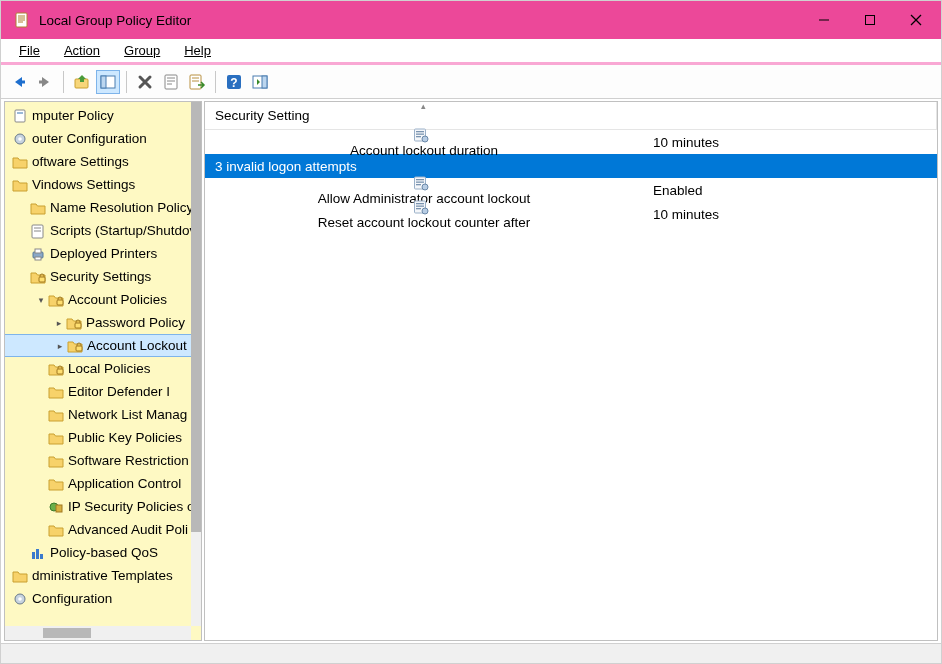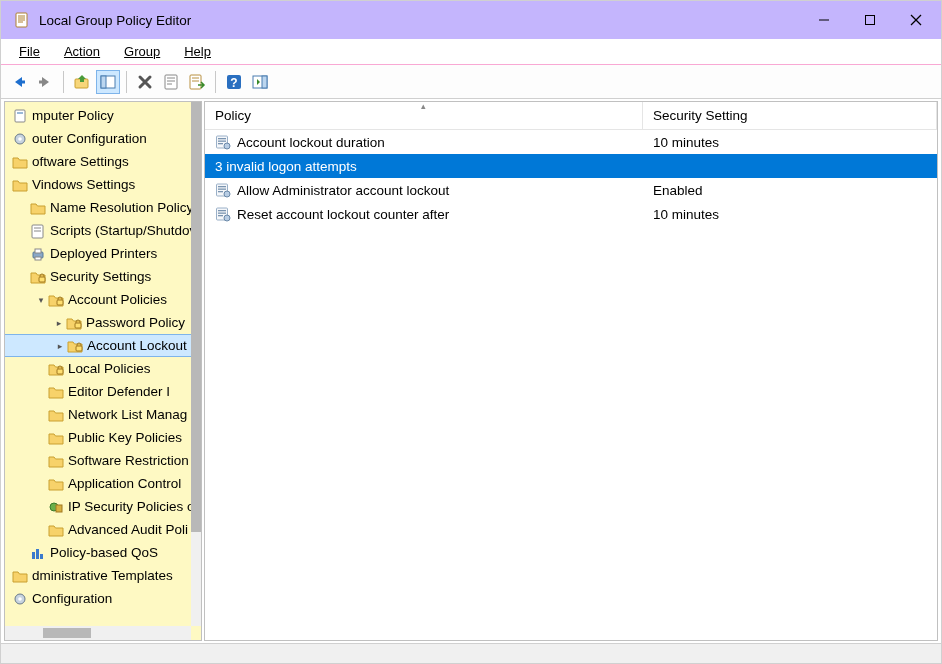--- a/index.html
+++ b/index.html
@@ -1,24 +1,24 @@
 <!DOCTYPE html>
 <html><head>
 <meta charset="utf-8">
 <style>
   * { box-sizing: border-box; margin: 0; padding: 0; }
   body { font-family: "Segoe UI", Tahoma, sans-serif; font-size: 13px; background: #fff; width: 942px; height: 664px; overflow: hidden; border: 1px solid #d0d0d0; }
   
-  .titlebar { height: 38px; display: flex; align-items: center; padding: 0 2px; background: #c4b5fd; }
+  .titlebar { height: 38px; display: flex; align-items: center; padding: 0 2px; background: #ec4899; }
   .titlebar .app-icon { width: 18px; height: 18px; margin: 0 8px 0 10px; display: flex; align-items: center; justify-content: center; }
   .titlebar .title { font-size: 13.5px; color: #000; flex: 0 0 auto; }
   .titlebar .spacer { flex: 1; }
   .titlebar .winbtn { width: 46px; height: 32px; display: flex; align-items: center; justify-content: center; cursor: pointer; }
 
-  .menubar { height: 26px; display: flex; align-items: center; padding: 0 6px; background: #fff; border-bottom: 1px solid #f9a8d4; }
+  .menubar { height: 26px; display: flex; align-items: center; padding: 0 6px; background: #fff; border-bottom: 3px solid #f9a8d4; }
   .menubar .menu-item { padding: 3px 12px; cursor: pointer; }
   .menubar .menu-item .ul { text-decoration: underline; }
 
   .toolbar { height: 34px; display: flex; align-items: center; padding: 0 6px; background: #fdfdfd; border-bottom: 1px solid #d0d0d0; gap: 2px; }
   .toolbar .tbtn { width: 24px; height: 24px; display: flex; align-items: center; justify-content: center; cursor: pointer; border: 1px solid transparent; }
   .toolbar .sep { width: 1px; height: 22px; background: #c8c8c8; margin: 0 4px; }
 
   .content { display: flex; height: calc(664px - 38px - 26px - 34px - 22px); }
   
   .tree-pane { width: 198px; border: 1px solid #c0c0c0; margin: 2px 1px 2px 3px; overflow: hidden; position: relative; background: #fef9c3; }
@@ -34,21 +34,21 @@
   .tree-vscroll .thumb { position: absolute; top: 0; width: 10px; height: 430px; background: #b8b8b8; }
 
   .list-pane { flex: 1; border: 1px solid #c0c0c0; margin: 2px 3px 2px 1px; background: #fff; position: relative; overflow: hidden; }
   .list-header { display: flex; height: 28px; border-bottom: 1px solid #e5e5e5; align-items: center; }
   .list-header .col { padding: 4px 10px; font-size: 13.5px; color: #000; border-right: 1px solid #e5e5e5; height: 100%; display: flex; align-items: center; }
   .col-policy { width: 438px; }
   .col-setting { flex: 1; }
   .list-row { display: flex; height: 24px; align-items: center; cursor: pointer; }
   .list-row.selected { background: #0078d7; color: #fff; }
   .list-row .cell { padding: 2px 10px; font-size: 13.5px; white-space: nowrap; }
-  .list-row .cell.policy { width: 438px; display: flex; align-items: center; }
+  .list-row .cell.policy { width: 438px; display: flex; align-items: center; flex-direction: column; }
   .list-row .cell.setting { flex: 1; }
   .list-row .picon { width: 16px; height: 16px; margin-right: 6px; display: flex; align-items: center; justify-content: center; }
   .header-sort-mark { position: absolute; top: -1px; left: 216px; font-size: 9px; color: #888; }
 
   .statusbar { height: 22px; border-top: 1px solid #d0d0d0; background: #f0f0f0; }
 
   
   svg { display: block; }
 </style>
 </head>
@@ -382,23 +382,20 @@
         <div class="thumb"></div>
       </div>
     <div class="tree-hscroll">
         <div class="thumb"></div>
       </div>
   </div>
 
   <div class="list-pane">
     <div class="header-sort-mark">▴</div>
     <div class="list-header">
-      <div class="col col-policy">
-        <span>Policy</span>
-      </div>
       <div class="col col-setting">
         <span>Security Setting</span>
       </div>
     </div>
     <div id="list-body">
         <div class="list-row">
           <span class="cell policy">
             <span class="picon">
               <svg width="16" height="16" viewBox="0 0 16 16">
                 <rect x="1.5" y="2" width="11" height="12" rx="1" fill="#f5f7fa" stroke="#9ab0c8"></rect>

